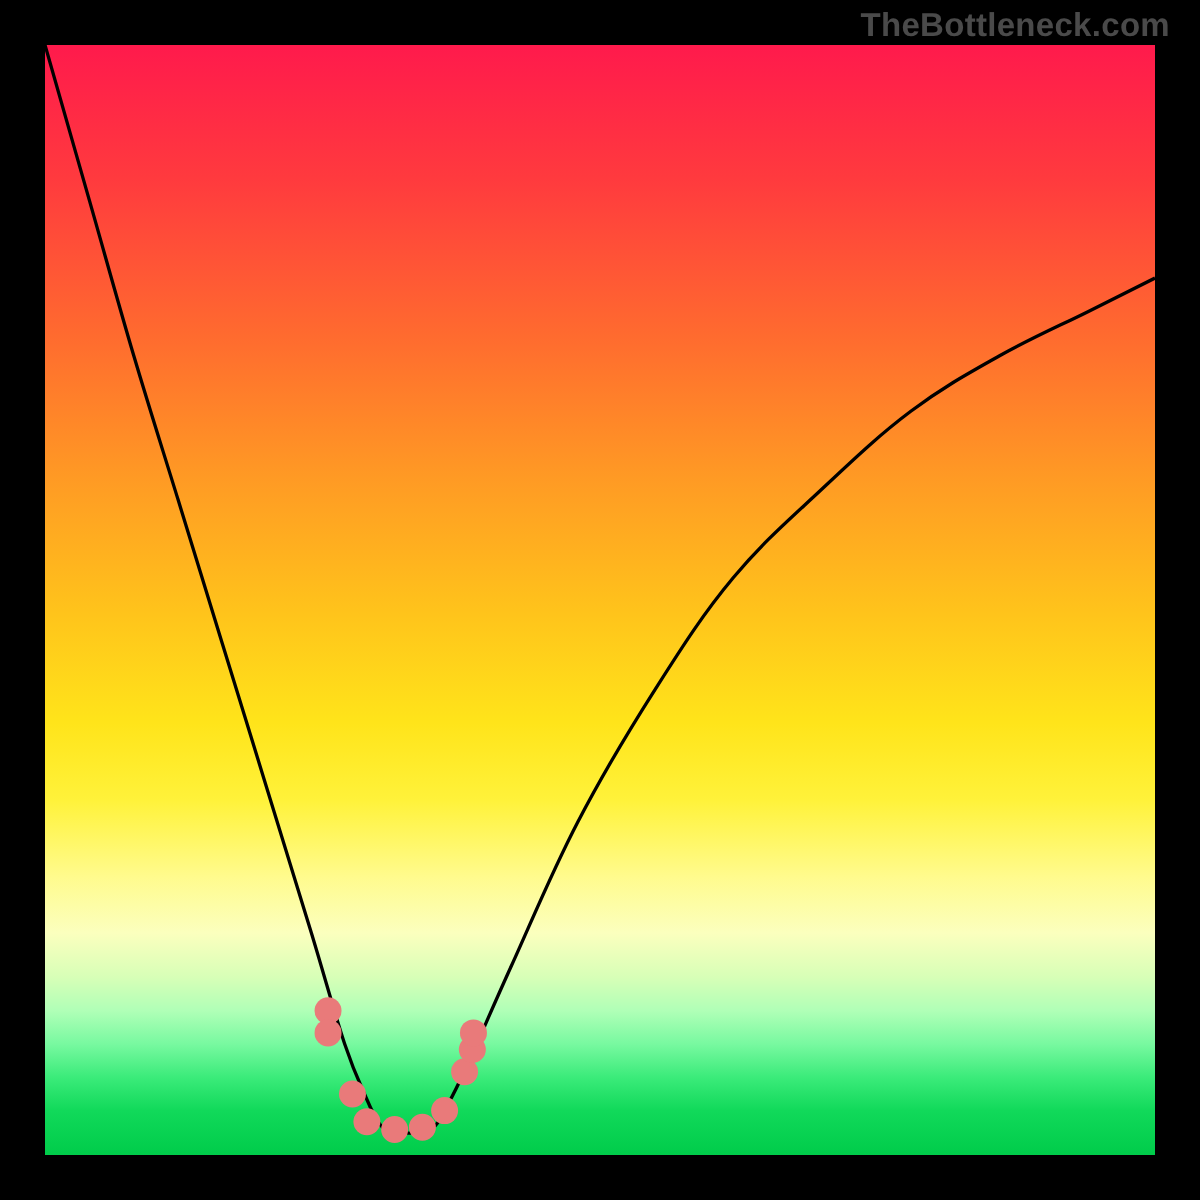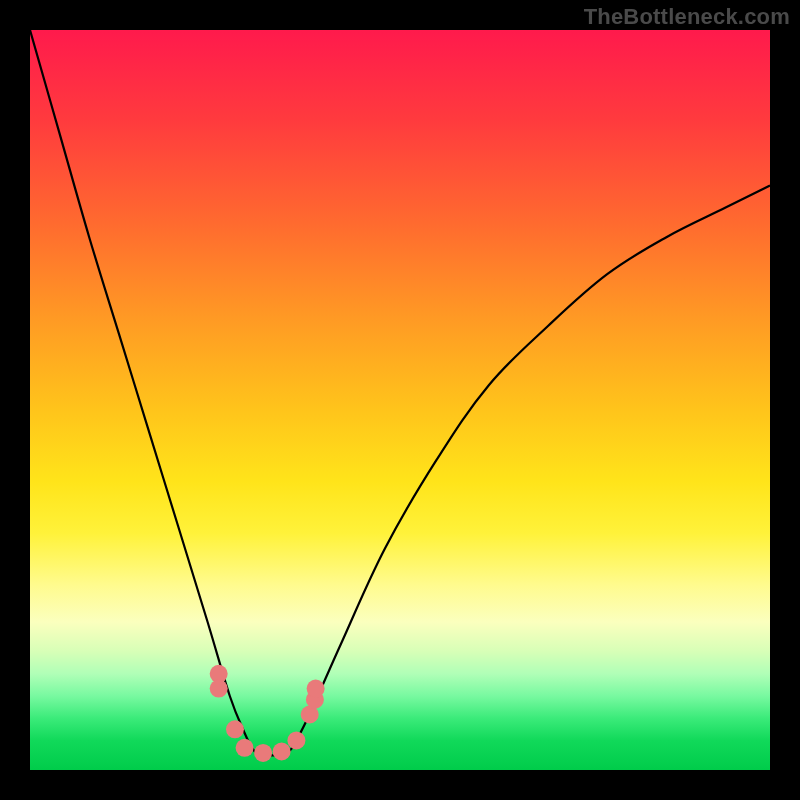--- a/index.html
+++ b/index.html
@@ -13,21 +13,21 @@
   }
   .frame {
     position: relative;
     width: 800px;
     height: 800px;
     background: #000000;
   }
   .watermark {
     position: absolute;
     top: 4px;
-    right: 10px;
+    right: 20px;
     color: #4a4a4a;
     font-size: 22px;
     font-weight: 600;
     letter-spacing: 0.2px;
     z-index: 20;
   }
   .plot-area {
     position: absolute;
     left: 30px;
     top: 30px;

